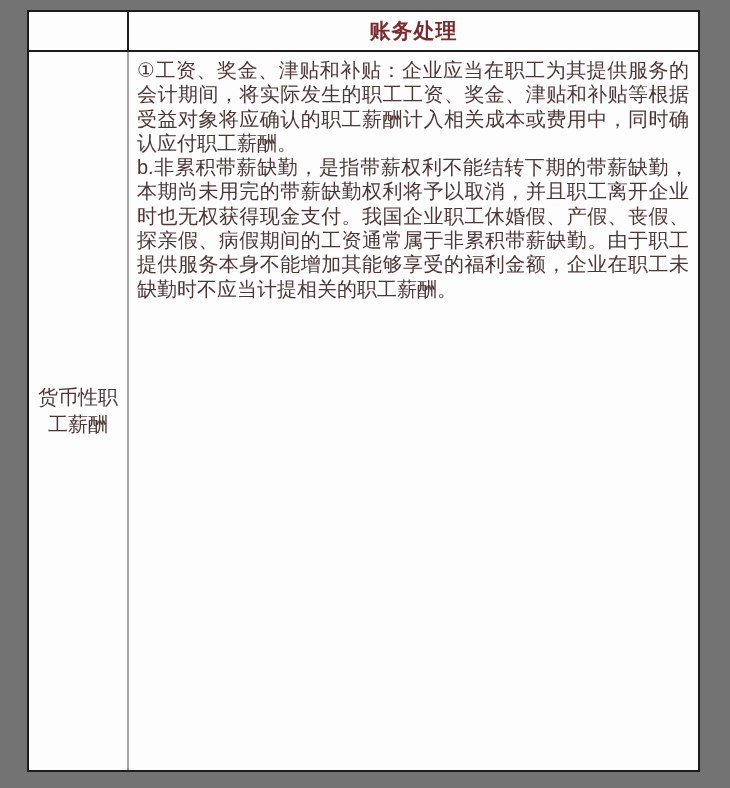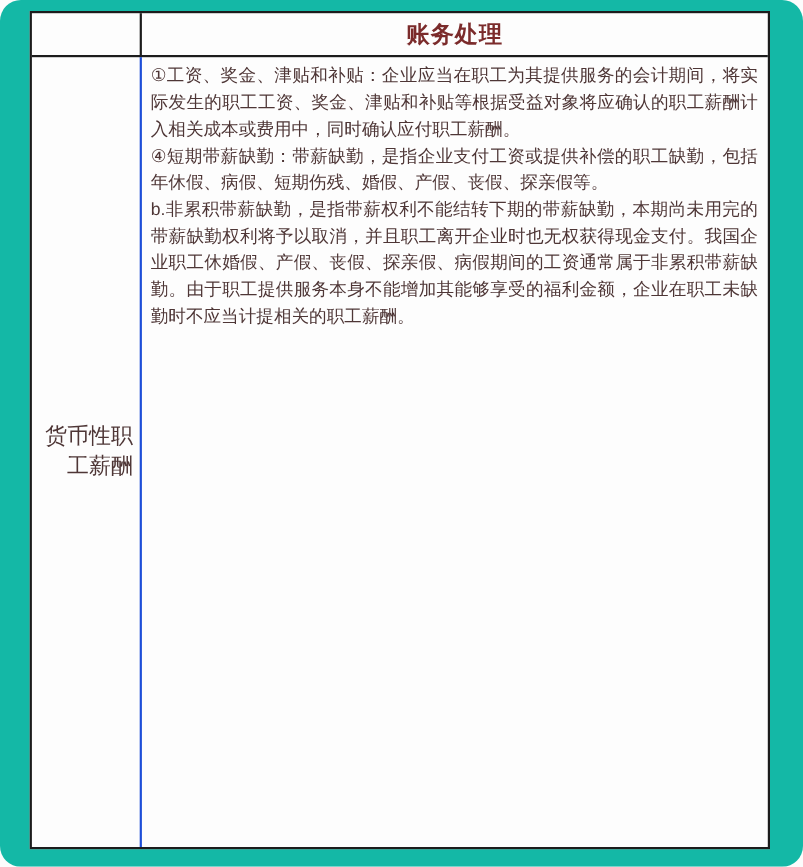--- a/index.html
+++ b/index.html
@@ -4,23 +4,22 @@
 <style>
   * { margin: 0; padding: 0; box-sizing: border-box; }
   html, body {
     width: 730px; height: 788px;
     background: #fcfcfc;
     font-family: "Liberation Sans", "DejaVu Sans", sans-serif;
   }
   .page {
     position: relative;
     width: 730px; height: 788px;
-    background: #14b8a6;
+    background: #737373;
     overflow: hidden;
-    border-radius: 19px;
   }
   .acct-table {
     position: absolute;
     left: 27px; top: 10px;
     width: 673px; height: 762px;
     border: 2px solid #1c1c1c;
     background: #fdfdfd;
     display: grid;
     grid-template-columns: 100px 1fr;
     grid-template-rows: 40px 1fr;
@@ -34,34 +33,34 @@
     border-bottom: 2px solid #1c1c1c;
     display: flex;
     align-items: center;
     justify-content: center;
     color: #7b2b2b;
     font-weight: bold;
     font-size: 21px;
     letter-spacing: 1px;
   }
   .label-cell {
-    border-right: 2px solid #1d4ed8;
+    border-right: 2px solid #a3a3a3;
     display: flex;
     align-items: center;
     padding: 0 6px;
     color: #4e3636;
     font-size: 20px;
     line-height: 27px;
-    text-align: right;
+    text-align: center;
     word-break: break-all;
   }
   .content-cell {
     padding: 6px 9px 6px 8px;
     color: #4e3636;
-    font-size: 16px;
+    font-size: 20px;
     line-height: 24.3px;
     text-align: justify;
     text-justify: inter-character;
     word-break: break-all;
   }
   .para { margin: 0; }
 </style>
 </head>
 <body>
 
@@ -69,18 +68,17 @@
   <div class="acct-table">
 
     <div class="cell corner-cell"></div>
 
     <div class="cell header-cell">账务处理</div>
 
     <div class="cell label-cell">货币性职工薪酬</div>
 
     <div class="cell content-cell">
       <p class="para">①工资、奖金、津贴和补贴：企业应当在职工为其提供服务的会计期间，将实际发生的职工工资、奖金、津贴和补贴等根据受益对象将应确认的职工薪酬计入相关成本或费用中，同时确认应付职工薪酬。</p>
-      <p class="para">④短期带薪缺勤：带薪缺勤，是指企业支付工资或提供补偿的职工缺勤，包括年休假、病假、短期伤残、婚假、产假、丧假、探亲假等。</p>
       <p class="para">b.非累积带薪缺勤，是指带薪权利不能结转下期的带薪缺勤，本期尚未用完的带薪缺勤权利将予以取消，并且职工离开企业时也无权获得现金支付。我国企业职工休婚假、产假、丧假、探亲假、病假期间的工资通常属于非累积带薪缺勤。由于职工提供服务本身不能增加其能够享受的福利金额，企业在职工未缺勤时不应当计提相关的职工薪酬。</p>
     </div>
 
   </div>
 </div>
 
 </body></html>

